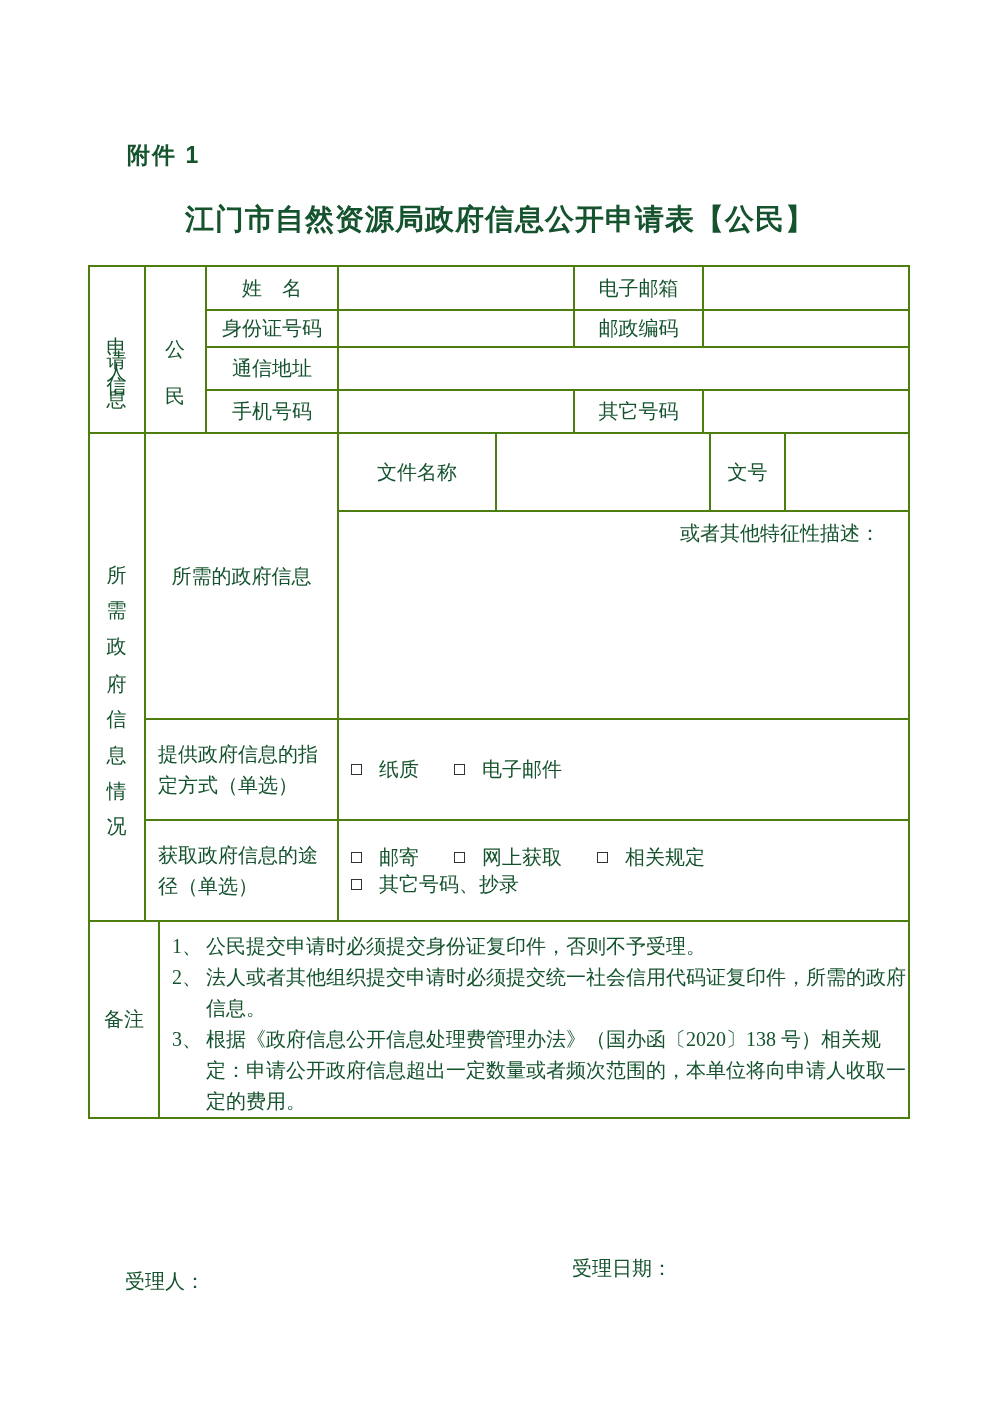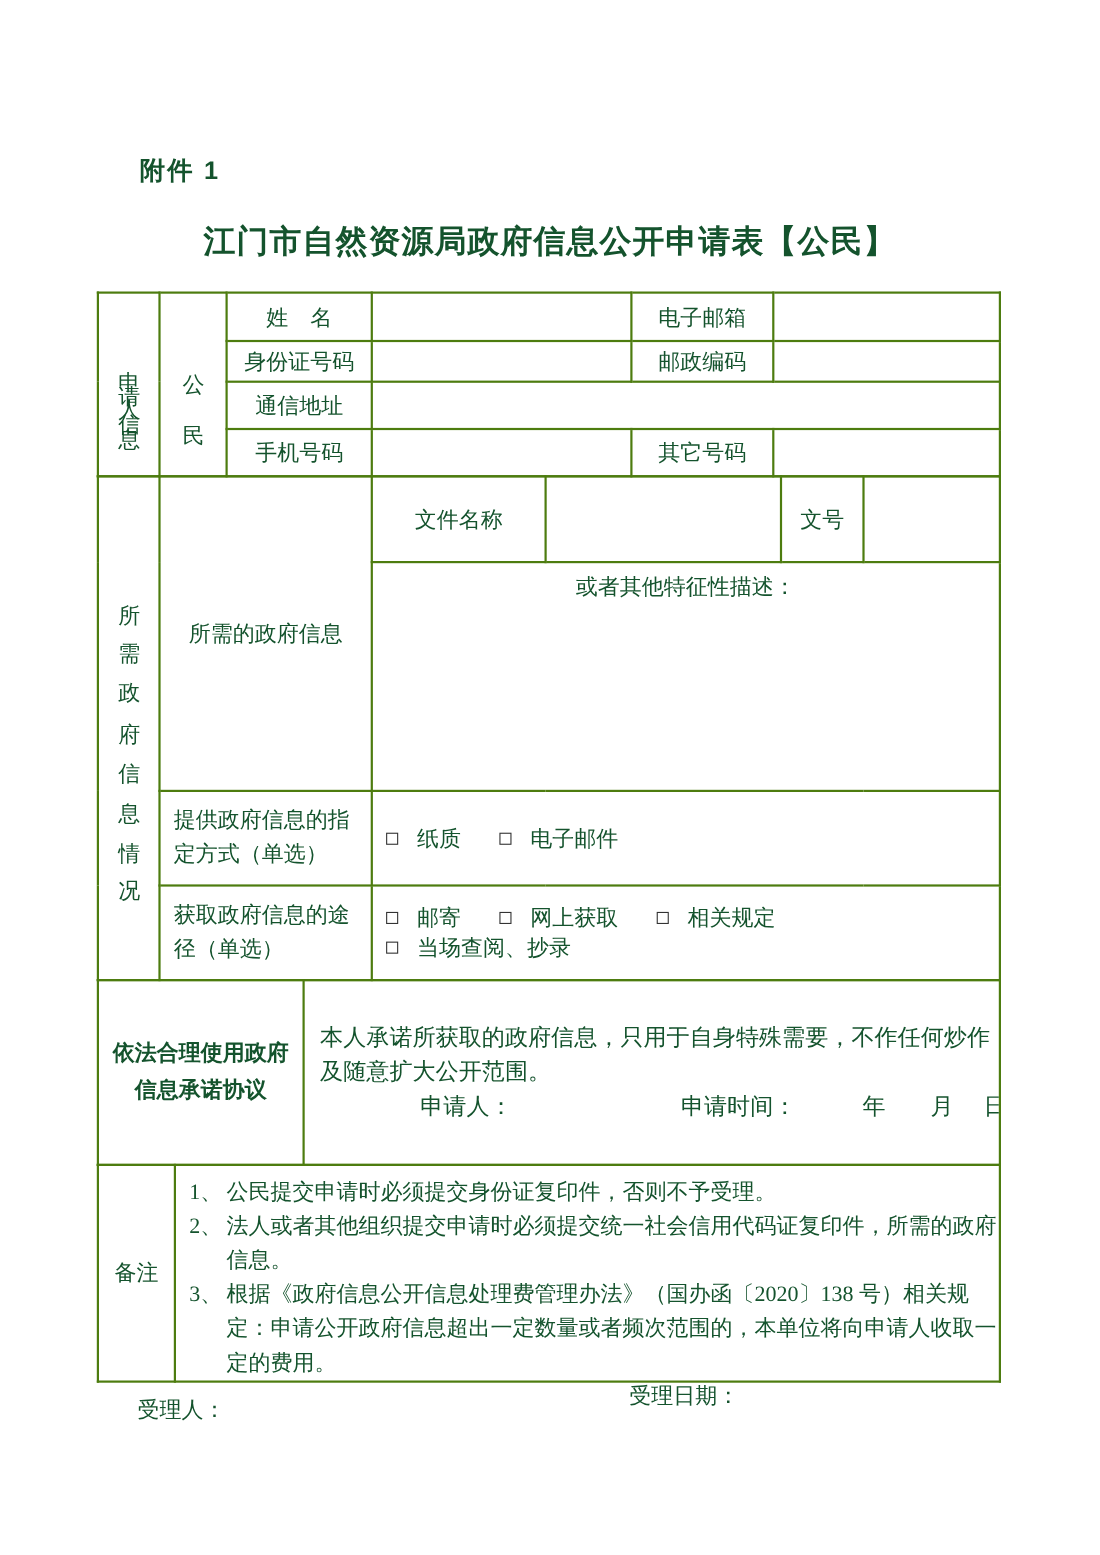--- a/index.html
+++ b/index.html
@@ -41,35 +41,35 @@
   }
   table.sec + table.sec { margin-top: -2px; }
   td {
     border: 2px solid #4d7c0f;
     font-size: 20px;
     text-align: center;
     vertical-align: middle;
     overflow: hidden;
   }
   .h44 { height: 44px; } .h37 { height: 37px; } .h43 { height: 43px; padding-left: 44px; }
-  .h78 { height: 78px; } .h208 { height: 208px; } .h85 { height: 86px; }
+  .h78 { height: 78px; } .h208 { height: 208px; } .h85 { height: 101px; }
   .h168 { height: 168px; } .h196 { height: 196px; }
   .vtext {
     display: inline-block;
     writing-mode: vertical-rl;
     text-orientation: upright;
     line-height: 1;
   }
   .v1 { letter-spacing: 13px; margin-bottom: -13px; }
   .v2 { letter-spacing: 48px; margin-bottom: -48px; }
   .v3 { letter-spacing: 36px; margin-bottom: -36px; }
   .desc-cell {
-    text-align: center;
+    text-align: right;
     vertical-align: top;
-    padding: 8px 12px;
+    padding: 8px 28px;
   }
   .choice-label {
     text-align: left;
     padding: 0 12px;
     line-height: 31px;
   }
   .options-cell { text-align: left; padding-left: 12px; margin-left: 31px; }
   .opt { display: inline-block; margin-right: 30px; white-space: nowrap; }
   .cb {
     display: inline-block;
@@ -177,47 +177,26 @@
           <span class="opt"><span class="cb"></span><span>纸质</span></span>
           <span class="opt"><span class="cb"></span><span>电子邮件</span></span>
         </td>
       </tr>
       <tr class="h85">
         <td class="choice-label">获取政府信息的途径（单选）</td>
         <td colspan="4" class="options-cell">
           <span class="opt"><span class="cb"></span><span>邮寄</span></span>
           <span class="opt"><span class="cb"></span><span>网上获取</span></span>
           <span class="opt"><span class="cb"></span><span>相关规定</span></span>
-          <span class="opt"><span class="cb"></span><span>当场查阅、抄录</span></span>
+          <span class="opt"><span class="cb"></span><span>其它号码、抄录</span></span>
         </td>
       </tr>
     </tbody>
       </table>
 
-    <table class="sec">
-      <colgroup>
-        <col style="width:187px">
-          <col style="width:633px">
-      </colgroup>
-      <tbody>
-          <tr class="h168">
-        <td class="commit-head">依法合理使用政府信息承诺协议</td>
-        <td class="commit-body">
-          <div class="commit-text">本人承诺所获取的政府信息，只用于自身特殊需要，不作任何炒作及随意扩大公开范围。</div>
-          <div class="sign-row">
-            <span class="s-applicant">申请人：</span>
-            <span class="s-time">申请时间：</span>
-            <span class="s-year">年</span>
-            <span class="s-month">月</span>
-            <span class="s-day">日</span>
-          </div>
-        </td>
-      </tr>
-    </tbody>
-      </table>
 
     <table class="sec">
       <colgroup>
         <col style="width:70px">
           <col style="width:750px">
       </colgroup>
       <tbody>
           <tr class="h196">
         <td class="remark-head">备注</td>
         <td class="remark-body">

